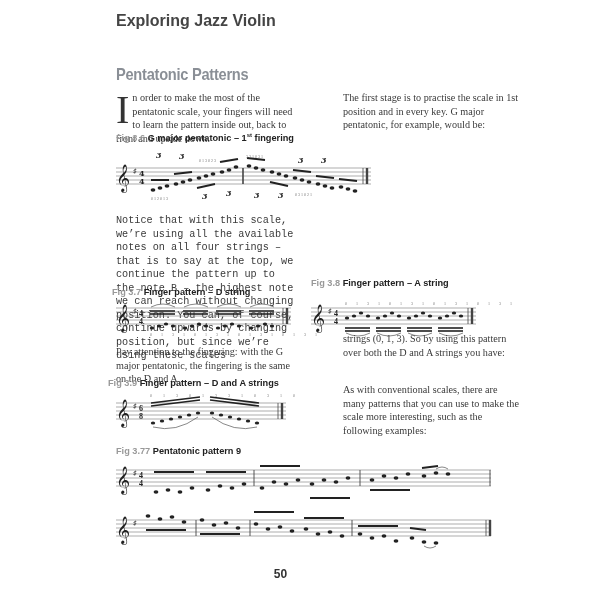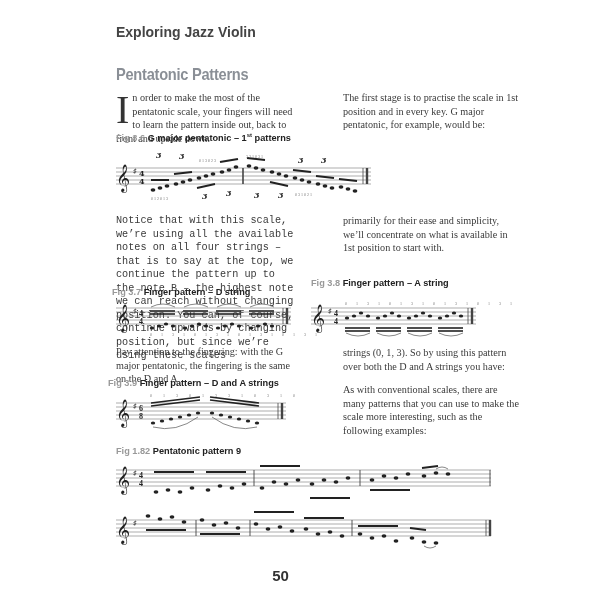--- a/index.html
+++ b/index.html
@@ -1,45 +1,45 @@
 <!DOCTYPE html>
 <html><head>
   <meta charset="utf-8">
   <style>
     html, body { margin:0; padding:0; background:#ffffff; }
     body { width:600px; height:600px; position:relative; overflow:hidden; font-family:"Liberation Serif", serif; color:#333; }
-    .running-head { position:absolute; left:116px; top:24px; font-family:"Liberation Sans", sans-serif; font-size:14px; font-weight:bold; color:#444; }
+    .running-head { position:absolute; left:116px; top:12px; font-family:"Liberation Sans", sans-serif; font-size:16px; font-weight:bold; color:#444; }
     .section-title { position:absolute; left:116px; top:65px; font-family:"Liberation Sans", sans-serif; font-size:17px; font-weight:bold; color:#8a8f96; letter-spacing:-0.3px; transform:scaleX(0.86); transform-origin:left; }
     .col { position:absolute; font-size:10.2px; line-height:13.5px; color:#3a3a3a; }
     .col-left { left:116px; width:178px; }
     .col-right { left:311px; width:178px;margin-left:32px; }
     .dropcap { float:left; font-size:40px; line-height:34px; margin:2px 3px 0 0; color:#333; }
     .fig-cap { position:absolute; font-family:"Liberation Sans", sans-serif; font-size:9.2px; font-weight:bold; color:#222; white-space:nowrap; }
     .fig-cap .fig-num { font-weight:bold; color:#999; }
     .fig-cap sup { font-size:6px; }
     .staff { position:absolute; }
     .staff svg { display:block; overflow:visible; }
-    .page-number { position:absolute; left:0; width:561px; top:567px; text-align:center; font-family:"Liberation Sans", sans-serif; font-size:15px; font-weight:bold; color:#333; }
+    .page-number { position:absolute; left:0; width:561px; top:567px; text-align:center; font-family:"Liberation Sans", sans-serif; font-size:12px; font-weight:bold; color:#333; }
     p { margin:0 0 9px 0; }
   </style>
 </head>
 <body>
 
 <div class="running-head">Exploring Jazz Violin</div>
 <div class="section-title">Pentatonic Patterns</div>
 
 <div class="col col-left" style="top:91px;">
   <span class="dropcap">I</span><span>n order to make the most of the pentatonic scale, your fingers will need to learn the pattern inside out, back to front and upside down.</span>
 </div>
 <div class="col col-right" style="top:91px;">
   <span>The first stage is to practise the scale in 1st position and in every key. G major pentatonic, for example, would be:</span>
 </div>
 
 <div class="fig-cap" style="left:116px;top:132px;">
-  <span class="fig-num">Fig 3.6</span> <span>G major pentatonic – 1</span><sup>st</sup><span> patterns</span>
+  <span class="fig-num">Fig 3.6</span> <span>G major pentatonic – 1</span><sup>st</sup><span> fingering</span>
 </div>
 <div class="staff" style="left:116px;top:150px;">
   <svg width="260" height="60">
     <g stroke="#777" stroke-width="0.6">
       <line x1="0" y1="18" x2="255" y2="18"></line>
         <line x1="0" y1="22" x2="255" y2="22"></line>
         <line x1="0" y1="26" x2="255" y2="26"></line>
         <line x1="0" y1="30" x2="255" y2="30"></line>
         <line x1="0" y1="34" x2="255" y2="34"></line>
     </g>
@@ -108,21 +108,20 @@
         <text x="130" y="8">3 2 1 0 3 1</text>
         <text x="179" y="46">0 3 1 0 2 1</text>
       </g>
   </svg>
 </div>
 
 <div class="col col-left" style="top:214px;font-family:Liberation Mono, monospace;">
   <span>Notice that with this scale, we’re using all the available notes on all four strings – that is to say at the top, we continue the pattern up to the note B – the highest note we can reach without changing position. You can, of course, continue upwards by changing position, but since we’re using these scales</span>
 </div>
 <div class="col col-right" style="top:214px;">
-  <p>primarily for their ease and simplicity, we’ll concentrate on what is available in 1st position to start with.</p>
 </div>
 
 <div class="fig-cap" style="left:112px;top:287px;">
   <span class="fig-num">Fig 3.7</span> <span>Finger pattern – D string</span>
 </div>
 <div class="staff" style="left:116px;top:300px;">
   <svg width="180" height="40">
     <g stroke="#777" stroke-width="0.6">
         <line x1="0" y1="8" x2="175" y2="8"></line>
         <line x1="0" y1="12" x2="175" y2="12"></line>
@@ -230,21 +229,21 @@
         <line x1="161" y1="8" x2="161" y2="24" stroke-width="2.4"></line>
         <line x1="157" y1="8" x2="157" y2="24" stroke-width="0.8"></line>
       </g>
     <text x="34" y="5" font-size="4" fill="#777" letter-spacing="4">0 1 3 1 0 1 3 1 0 1 3 1 0 1 3 1</text>
   </svg>
 </div>
 
 <div class="col col-left" style="top:345px;">
   <span>Pay attention to the fingering: with the G major pentatonic, the fingering is the same on the D and A</span>
 </div>
-<div class="col col-right" style="top:346px;">
+<div class="col col-right" style="top:332px;">
   <span>strings (0, 1, 3). So by using this pattern over both the D and A strings you have:</span>
 </div>
 
 <div class="fig-cap" style="left:108px;top:378px;">
   <span class="fig-num">Fig 3.9</span> <span>Finger pattern – D and A strings</span>
 </div>
 <div class="staff" style="left:116px;top:391px;">
   <svg width="180" height="45">
     <g stroke="#777" stroke-width="0.6">
         <line x1="0" y1="12" x2="170" y2="12"></line>
@@ -287,21 +286,21 @@
       </g>
     <text x="34" y="6" font-size="4" fill="#777" letter-spacing="5">0 1 3 0 1 3 3 1 0 3 1 0</text>
   </svg>
 </div>
 
 <div class="col col-right" style="top:383px;">
   <span>As with conventional scales, there are many patterns that you can use to make the scale more interesting, such as the following examples:</span>
 </div>
 
 <div class="fig-cap" style="left:116px;top:446px;">
-  <span class="fig-num">Fig 1.82</span> <span>Pentatonic pattern 9</span>
+  <span class="fig-num">Fig 3.77</span> <span>Pentatonic pattern 9</span>
 </div>
 <div class="staff" style="left:116px;top:460px;">
   <svg width="380" height="45">
     <g stroke="#777" stroke-width="0.6">
         <line x1="0" y1="10" x2="375" y2="10"></line>
         <line x1="0" y1="14" x2="375" y2="14"></line>
         <line x1="0" y1="18" x2="375" y2="18"></line>
         <line x1="0" y1="22" x2="375" y2="22"></line>
         <line x1="0" y1="26" x2="375" y2="26"></line>
       </g>

